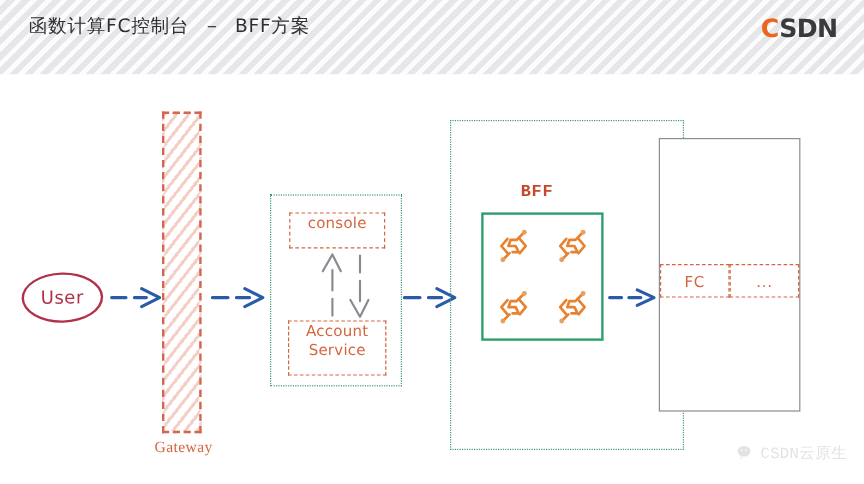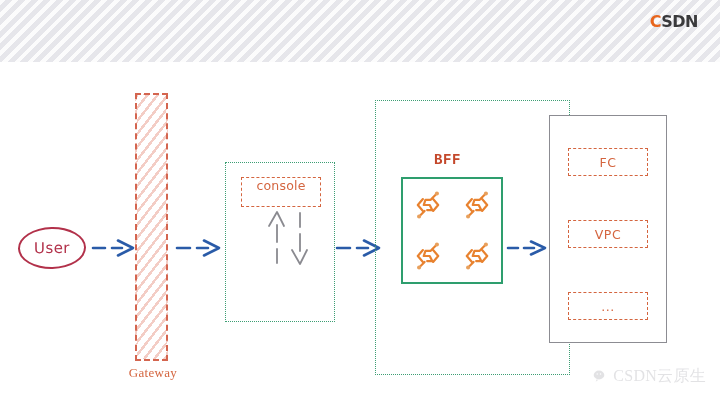--- a/index.html
+++ b/index.html
@@ -41,21 +41,21 @@
     font-size: 15.5px;
     color: #2e2e33;
     letter-spacing: 0.6px;
     white-space: pre;
     font-family: "DejaVu Sans", "Liberation Sans", sans-serif;
   }
   #csdn-logo {
     position: absolute;
     right: 22px;
     top: 14px;
-    font-size: 16px;
+    font-size: 21px;
     font-weight: 700;
     letter-spacing: -0.5px;
     font-family: "DejaVu Sans", "Liberation Sans", sans-serif;
     line-height: 1;
     white-space: nowrap;
   }
   #csdn-logo .c-letter { color: #e8661d; }
   #csdn-logo .sdn-letters { color: #3a3a3c; }
 
   
@@ -217,21 +217,21 @@
     position: absolute;
     left: 549px;
     top: 53px;
     width: 118px;
     height: 228px;
     box-sizing: border-box;
     border: 1.6px solid #8c8c92;
     background: #ffffff;
     padding: 10px 0 0 0;
     display: flex;
-    flex-direction: column;
+    flex-direction: row;
     align-items: center;
     justify-content: space-around;
   }
   .service-chip {
     width: 80px;
     height: 28px;
     box-sizing: border-box;
     border: 1.8px dashed #d4653f;
     display: flex;
     align-items: center;
@@ -248,34 +248,35 @@
   #watermark {
     position: absolute;
     right: 14px;
     bottom: 16px;
     display: flex;
     align-items: center;
     gap: 4px;
     opacity: 0.28;
   }
   #watermark .wm-text {
-    font-size: 16px;
+    font-size: 13px;
     color: #9a9aa2;
-    font-family: Liberation Serif, serif;
+    font-family: Liberation Mono, monospace;
     letter-spacing: 0.3px;
     white-space: nowrap;
   }
   #watermark .wm-icon { width: 16px; height: 16px; display: block; }
 </style>
 </head>
 <body>
 
 <div id="screen">
 
   <div id="header">
+    <div id="header-title">函数计算FC控制台  －  BFF方案</div>
     <div id="csdn-logo">
       <span class="c-letter">C</span><span class="sdn-letters">SDN</span>
     </div>
   </div>
 
   <div id="canvas">
 
     <div id="user-node">
       <span id="user-label">User</span>
     </div>
@@ -307,20 +308,24 @@
         <svg width="56" height="58" viewBox="0 0 56 58">
 
           <path d="M17 54 L17 40 M17 33 L17 16" stroke="#8a8a90" stroke-width="1.8" fill="none" stroke-linecap="round"></path>
           <path d="M9 17 L17 3 L24 17" stroke="#8a8a90" stroke-width="1.8" fill="none" stroke-linecap="round" stroke-linejoin="round"></path>
 
           <path d="M40 4 L40 18 M40 25 L40 42" stroke="#8a8a90" stroke-width="1.8" fill="none" stroke-linecap="round"></path>
           <path d="M32 41 L40 55 L47 41" stroke="#8a8a90" stroke-width="1.8" fill="none" stroke-linecap="round" stroke-linejoin="round"></path>
         </svg>
       </div>
 
+      <div id="account-service-box" class="dashed-orange-box">
+        <span class="box-label">Account
+Service</span>
+      </div>
     </div>
 
     <div class="arrow" style="left:336px; top:176px;">
       <svg width="46" height="20" viewBox="0 0 46 20">
         <path d="M1 10 L14 10 M21 10 L32 10" stroke="#2a5ba8" stroke-width="2.6" fill="none" stroke-linecap="round"></path>
         <path d="M28 2.5 L43 10 L28 17.5" stroke="#2a5ba8" stroke-width="2.6" fill="none" stroke-linecap="round" stroke-linejoin="round"></path>
       </svg>
     </div>
 
     <div id="bff-zone"></div>
@@ -380,23 +385,20 @@
         <path d="M1 10 L11 10 M17 10 L27 10" stroke="#2a5ba8" stroke-width="2.6" fill="none" stroke-linecap="round"></path>
         <path d="M24 3.5 L38 10 L24 16.5" stroke="#2a5ba8" stroke-width="2.6" fill="none" stroke-linecap="round" stroke-linejoin="round"></path>
       </svg>
     </div>
 
     <div id="service-panel">
       <div class="service-chip">
         <span class="chip-label">FC</span>
       </div>
       <div class="service-chip">
-        <span class="chip-label">VPC</span>
-      </div>
-      <div class="service-chip">
         <span class="chip-label">...</span>
       </div>
     </div>
 
     <div id="watermark">
       <svg class="wm-icon" viewBox="0 0 24 24">
         <ellipse cx="9" cy="9" rx="8" ry="6.6" fill="#9a9aa2"></ellipse>
         <path d="M5.5 15.5 L4 19 L7.6 16.6 Z" fill="#9a9aa2"></path>
         <circle cx="6.3" cy="7.6" r="1.05" fill="#ffffff"></circle>
         <circle cx="11.3" cy="7.6" r="1.05" fill="#ffffff"></circle>

